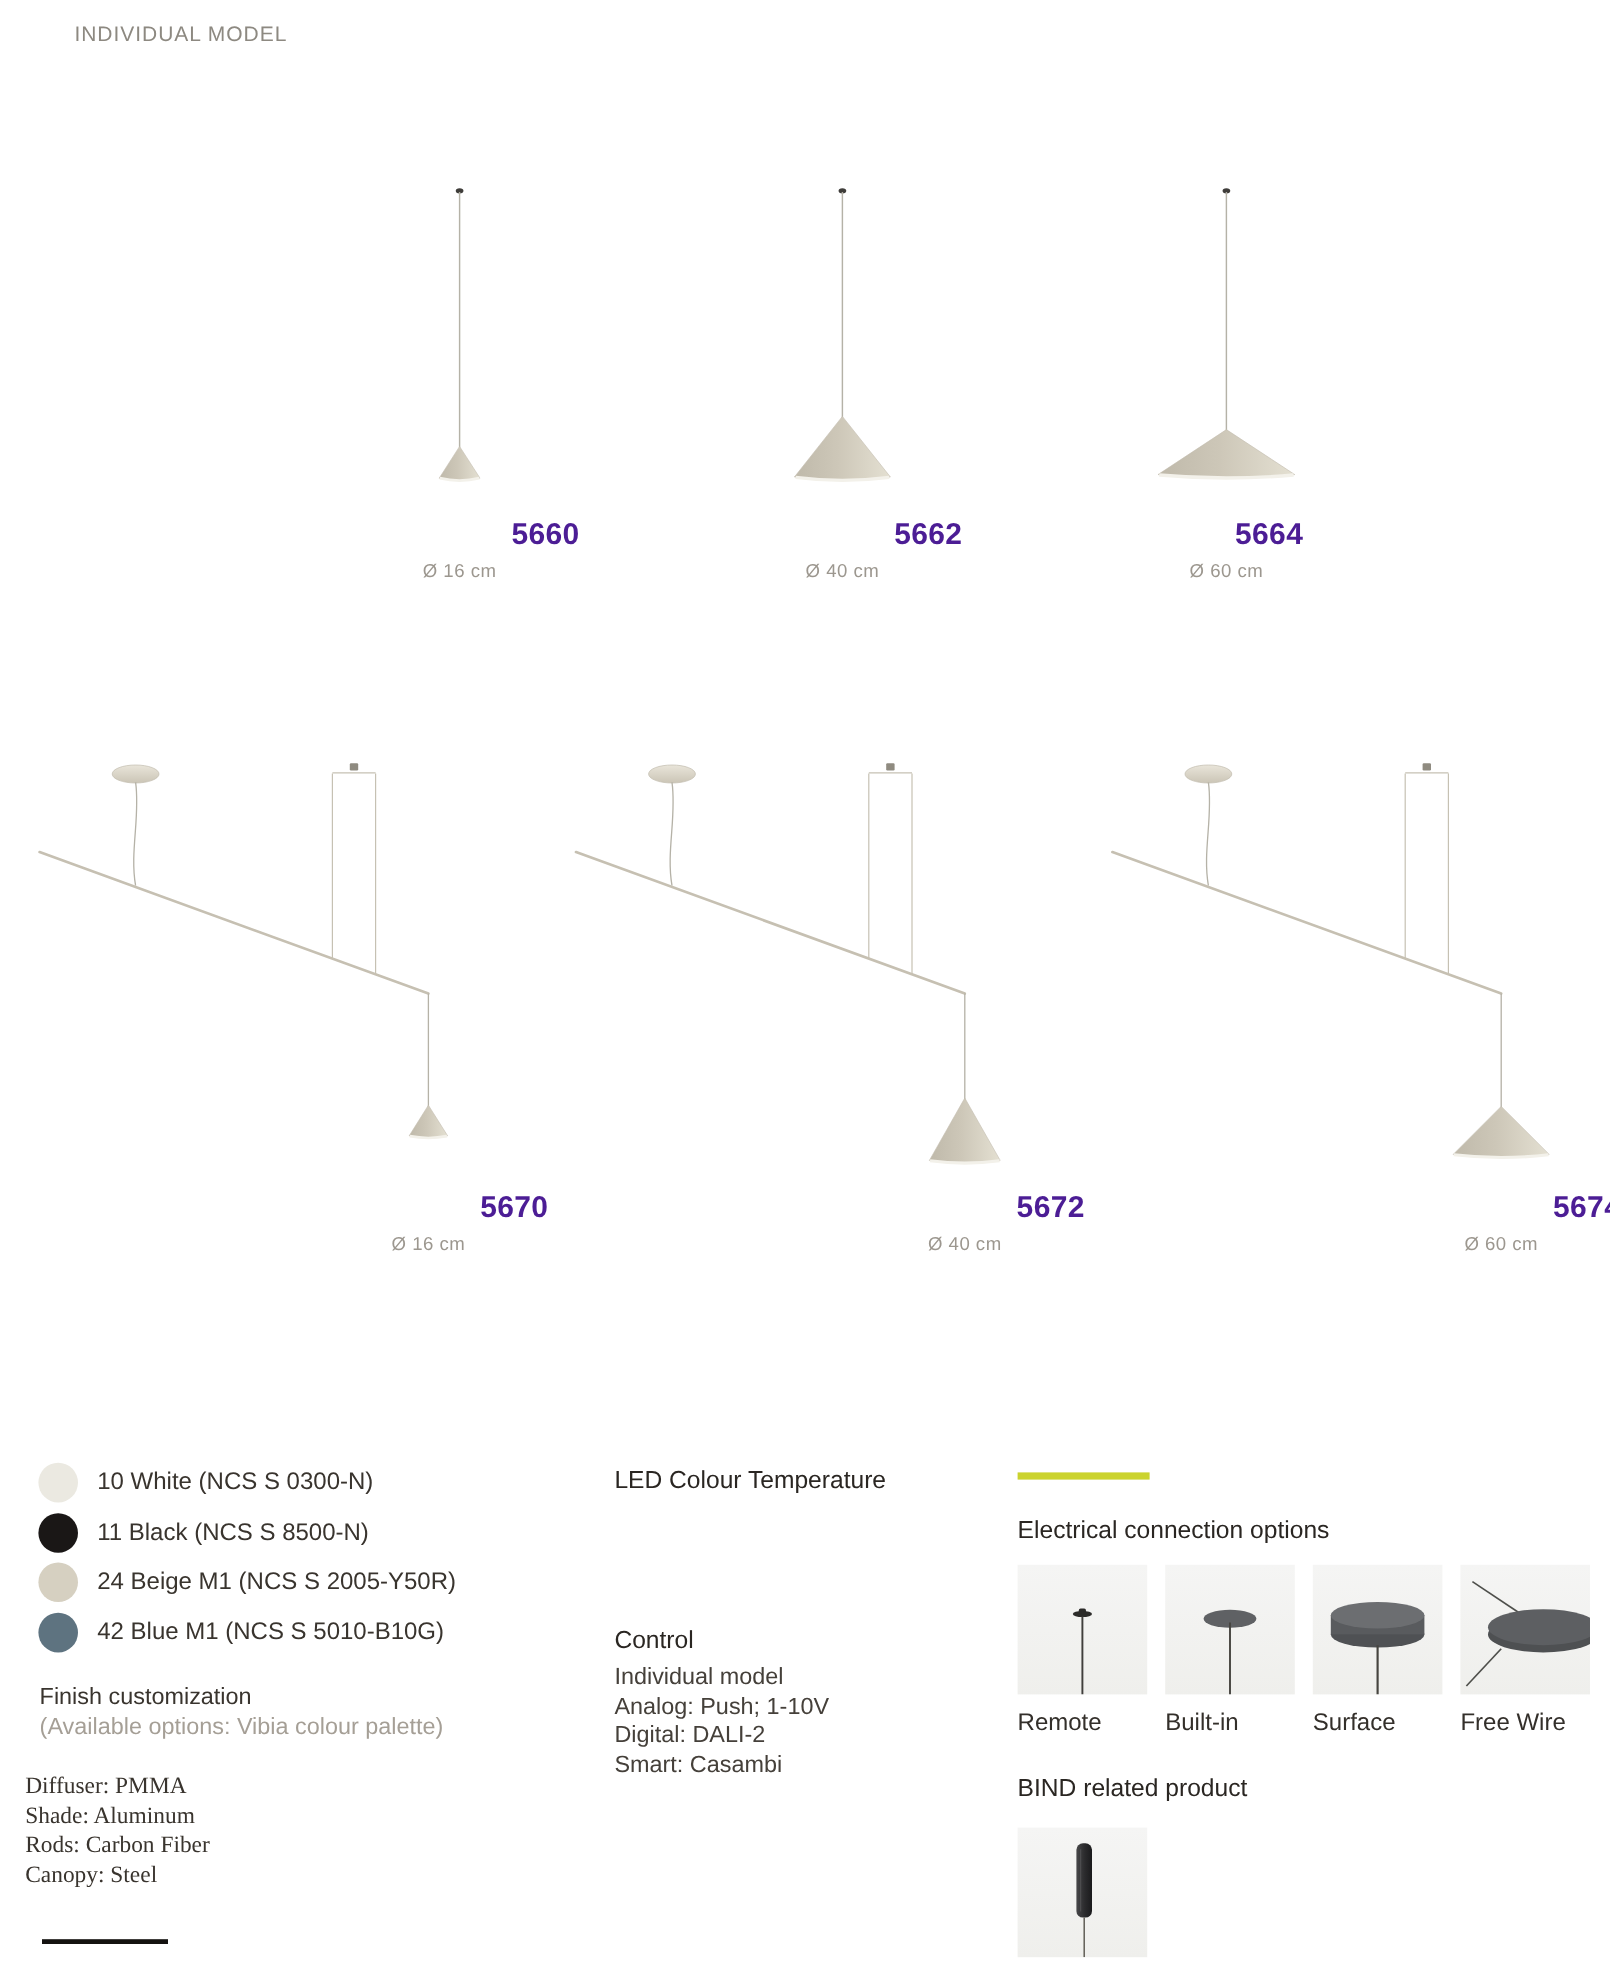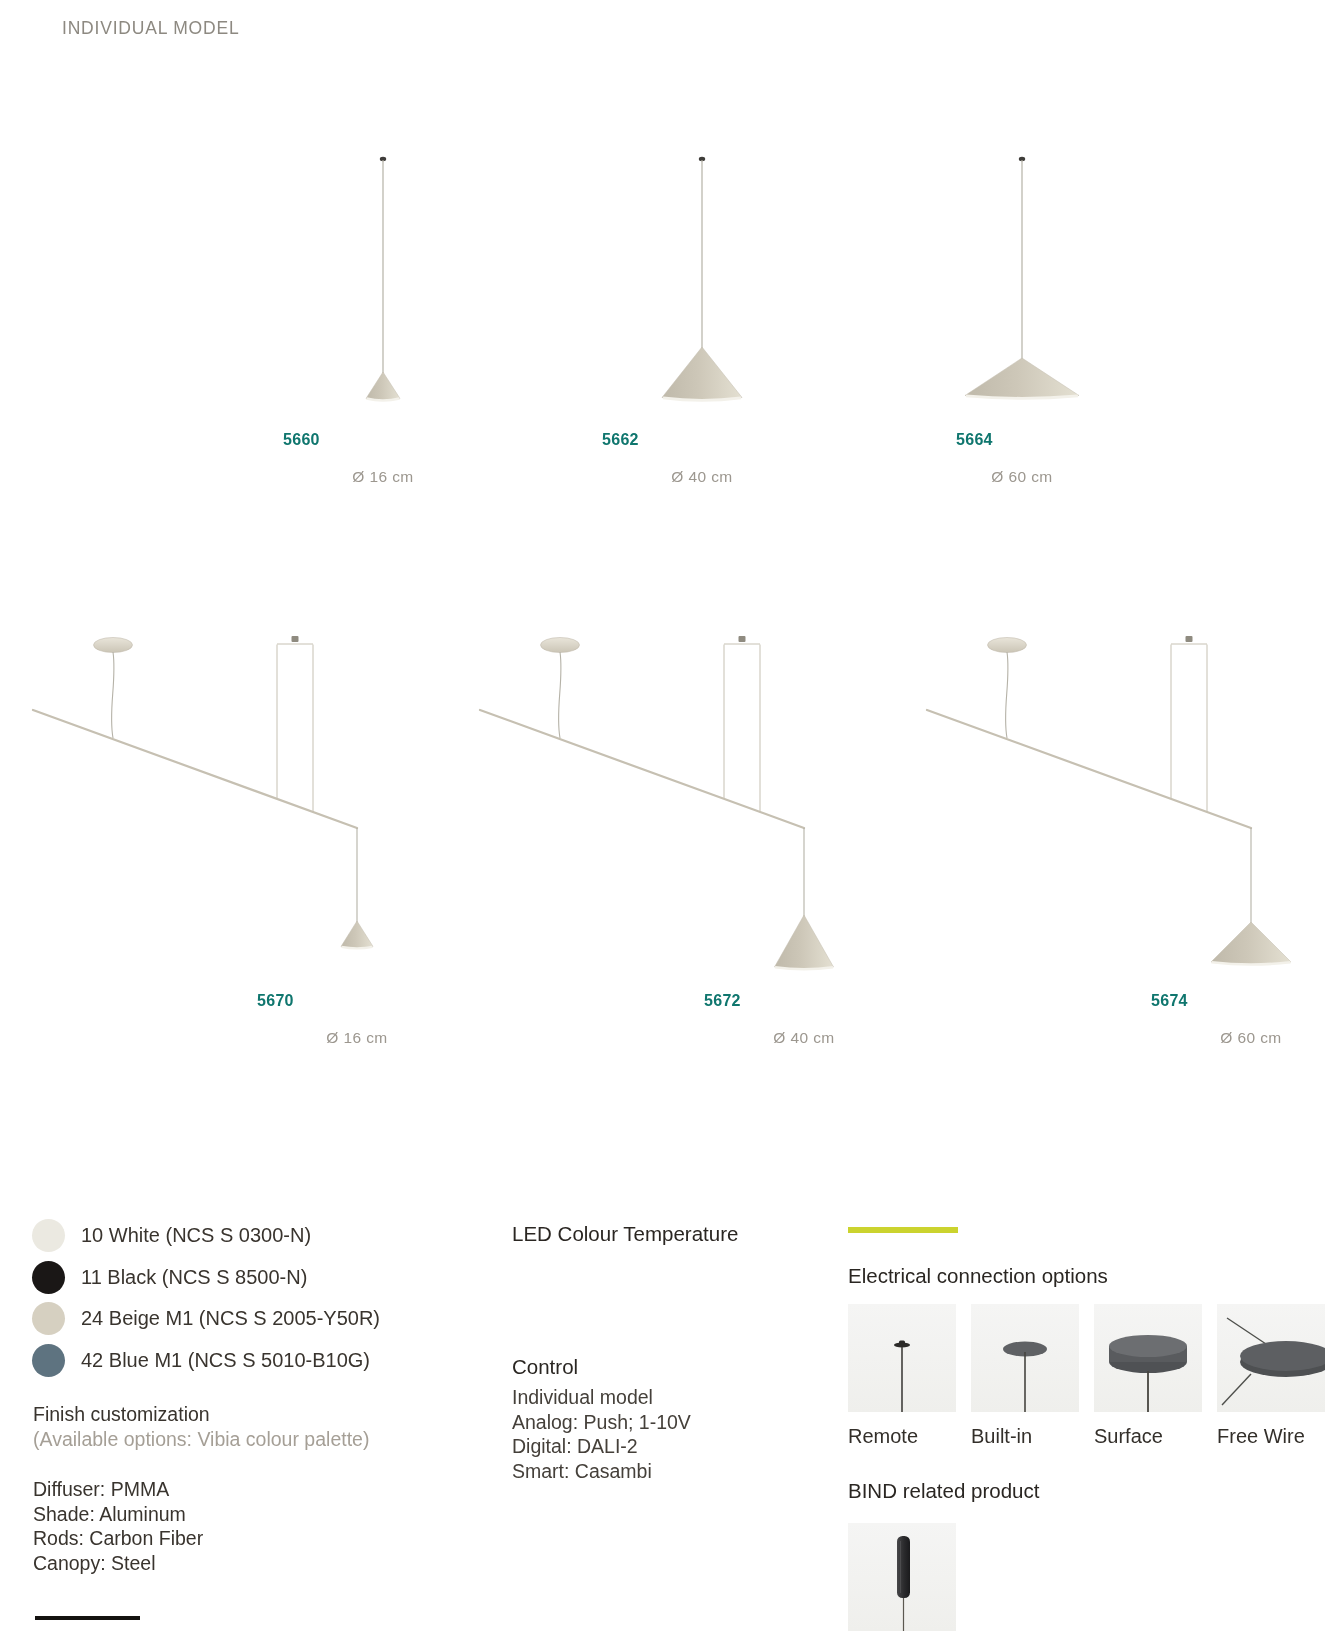--- a/index.html
+++ b/index.html
@@ -1,20 +1,20 @@
 <!DOCTYPE html>
 <html><head>
 <meta charset="utf-8">
 <style>
   html,body{margin:0;padding:0;background:#fff;}
   .page{position:relative;width:1342px;height:1643px;background:#ffffff;overflow:hidden;
         font-family:"Liberation Sans", sans-serif;color:#39342e;}
   .abs{position:absolute;}
   .page-title{font-size:17.5px;letter-spacing:.8px;color:#8d8981;font-weight:400;}
-  .model-code{width:200px;text-align:left;font-size:16px;font-weight:700;color:#0f766e;letter-spacing:.3px;}
+  .model-code{width:200px;text-align:right;font-size:25px;font-weight:700;color:#4c1d95;letter-spacing:.3px;}
   .dia-label{width:200px;text-align:center;font-size:15.5px;color:#9c978f;letter-spacing:.4px;}
   .swatch-list{display:flex;flex-direction:column;gap:8.5px;}
   .swatch-row{display:flex;align-items:center;}
   .swatch-dot{width:33px;height:33px;border-radius:50%;flex:0 0 33px;}
   .swatch-label{margin-left:16px;font-size:20px;color:#39342e;line-height:33px;white-space:nowrap;}
   .sec-title{font-size:20.5px;font-weight:400;color:#2a2622;}
   .body-line{font-size:19.5px;line-height:24.5px;color:#45403a;white-space:nowrap;}
   .note-line{font-size:19.5px;line-height:24px;color:#a59f96;white-space:nowrap;}
   .accent-bar{width:110px;height:6px;}
   .black-rule{width:105px;height:3.5px;background:#141210;}
@@ -72,21 +72,21 @@
       <line x1="65" y1="10" x2="65" y2="210" stroke="#b5b2a7" stroke-width="1.2"></line>
       <path d="M65,208 L8,245.5 Q65,250.5 122,245.5 Z" fill="url(#coneGrad)" stroke="#c2bcae" stroke-width="0.5"></path>
       <path d="M9,245.8 Q65,250.8 121,245.8" stroke="#f3f1ea" stroke-width="2.8" fill="none"></path>
     </svg>
   </div>
 
   <div class="abs model-code" style="left:283px;top:431px;">5660</div>
   <div class="abs dia-label" style="left:283px;top:468px;">Ø 16 cm</div>
   <div class="abs model-code" style="left:602px;top:431px;">5662</div>
   <div class="abs dia-label" style="left:602px;top:468px;">Ø 40 cm</div>
-  <div class="abs model-code" style="left:956px;top:431px;">5664</div>
+  <div class="abs model-code" style="left:886px;top:431px;">5664</div>
   <div class="abs dia-label" style="left:922px;top:468px;">Ø 60 cm</div>
 
   <div class="abs" style="left:18px;top:600px;">
     <svg width="390" height="385" viewBox="0 0 390 385">
       <ellipse cx="95" cy="45" rx="19.5" ry="7.5" fill="url(#canopyGrad)" stroke="#c2bcae" stroke-width="0.6"></ellipse>
       <path d="M95,52 C99,80 90,110 95,138" fill="none" stroke="#b5b2a7" stroke-width="1.1"></path>
       <rect x="273.5" y="36" width="7" height="6" rx="1" fill="#8f8b80"></rect>
       <line x1="259" y1="44" x2="295" y2="44" stroke="#c6c1b3" stroke-width="1"></line>
       <line x1="259" y1="44.5" x2="259" y2="199" stroke="#c6c1b3" stroke-width="1"></line>
       <line x1="295" y1="44.5" x2="295" y2="212" stroke="#c6c1b3" stroke-width="1"></line>
@@ -149,21 +149,21 @@
       <div class="swatch-dot" style="background: rgb(94, 115, 128);"></div>
       <div class="swatch-label">42 Blue M1 (NCS S 5010-B10G)</div>
     </div>
   </div>
 
   <div class="abs" style="left:33px;top:1402px;">
     <div class="body-line" style="color:#39342e;">Finish customization</div>
     <div class="note-line">(Available options: Vibia colour palette)</div>
   </div>
 
-  <div class="abs" style="left:33px;top:1477px;">
+  <div class="abs" style="left:21px;top:1477px;font-family:Liberation Serif, serif;">
     <div class="body-line" style="color:#39342e;">Diffuser: PMMA</div>
     <div class="body-line" style="color:#39342e;">Shade: Aluminum</div>
     <div class="body-line" style="color:#39342e;">Rods: Carbon Fiber</div>
     <div class="body-line" style="color:#39342e;">Canopy: Steel</div>
   </div>
 
   <div class="abs black-rule" style="left:35px;top:1616px;"></div>
 
   <div class="abs sec-title" style="left:512px;top:1222px;">LED Colour Temperature</div>
 

